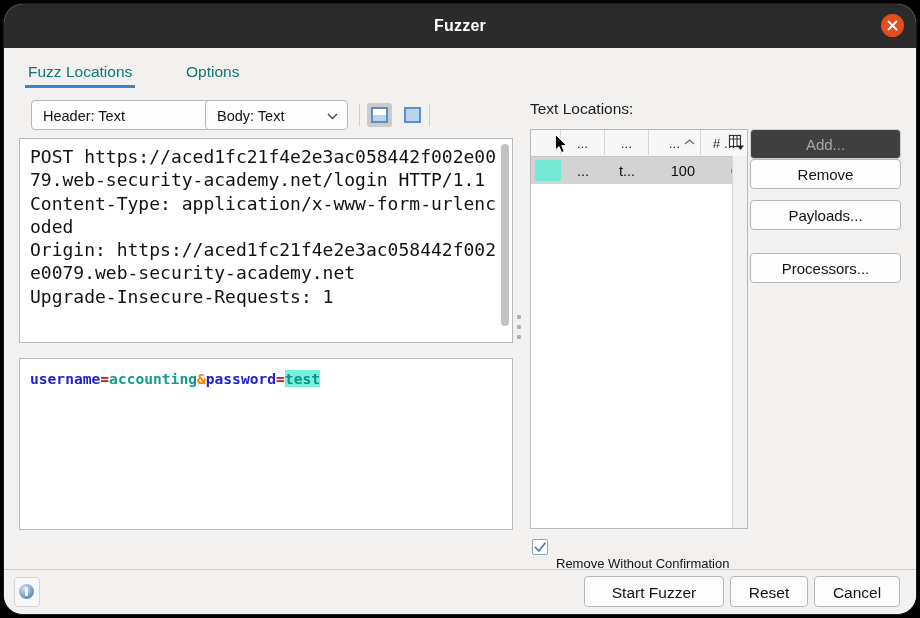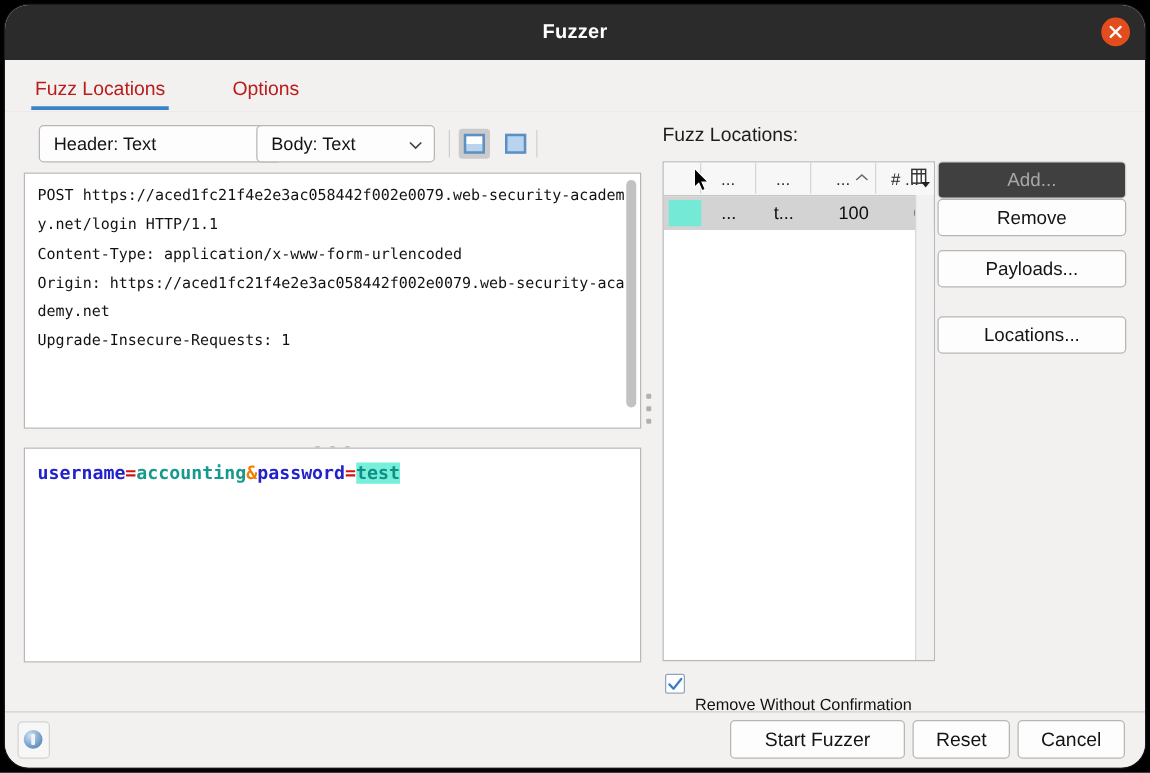--- a/index.html
+++ b/index.html
@@ -60,21 +60,21 @@
     height: 41px;
     background: #f2f1f0;
     border-bottom: 1px solid #cfcfcf;
   }
   .tab {
     position: absolute;
     top: 0;
     height: 40px;
     line-height: 48px;
     font-size: 15.5px;
-    color: #b91c1c;
+    color: #0f766e;
     cursor: pointer;
     padding: 0 3px;
   }
   .tab.active::after {
     content: "";
     position: absolute;
     left: 0; right: 0; bottom: 0;
     height: 3px;
     background: #3b84c8;
   }
@@ -160,21 +160,21 @@
     background: #ffffff;
     border: 1px solid #b8b8b8;
     box-sizing: border-box;
     overflow: hidden;
   }
   #header-pane { top: 38px; height: 205px; }
   #body-pane   { top: 258px; height: 172px; }
 
   .mono {
     font-family: "DejaVu Sans Mono", "Liberation Mono", monospace;
-    font-size: 12px;
+    font-size: 18px;
     line-height: 23.3px;
     white-space: pre-wrap;
     word-break: break-all;
     padding: 6px 10px 0 10px;
     color: #121212;
     margin: 0;
   }
   #header-text { width: 470px; }
   .body-line {
     font-family: "DejaVu Sans Mono", "Liberation Mono", monospace;
@@ -498,21 +498,21 @@
       </div>
     </div>
 
     <div class="vsplit">
       <i class="vdot"></i>
         <i class="vdot"></i>
         <i class="vdot"></i>
     </div>
 
     <div class="right-pane">
-      <div class="rp-title">Fuzz Locations:</div>
+      <div class="rp-title">Text Locations:</div>
 
       <div class="table-box">
         <div class="thead">
           <div class="th" id="th0"></div>
           <div class="th" id="th1">...</div>
           <div class="th" id="th2">...</div>
           <div class="th" id="th3">
             <span>...</span>
             <svg class="sort-chev" width="11" height="6" viewBox="0 0 11 6">
               <polyline points="1,5 5.5,1 10,5" fill="none" stroke="#666" stroke-width="1.2"></polyline>
@@ -537,21 +537,21 @@
           <div class="cell" id="c3">100</div>
           <div class="cell" id="c4">0</div>
         </div>
 
         <div class="table-gutter"></div>
       </div>
 
       <div class="rbtn disabled" id="btn-add">Add...</div>
       <div class="rbtn" id="btn-remove">Remove</div>
       <div class="rbtn" id="btn-payloads">Payloads...</div>
-      <div class="rbtn" id="btn-processors">Locations...</div>
+      <div class="rbtn" id="btn-processors">Processors...</div>
 
       <div class="checkrow">
         <div class="cbox">
           <svg width="13" height="13" viewBox="0 0 13 13">
             <polyline points="1.5,6.5 4.8,10 11,2.2" fill="none" stroke="#3b7fc4" stroke-width="1.8" stroke-linecap="round" stroke-linejoin="round"></polyline>
           </svg>
         </div>
         <div class="check-label">Remove Without Confirmation</div>
       </div>
     </div>

